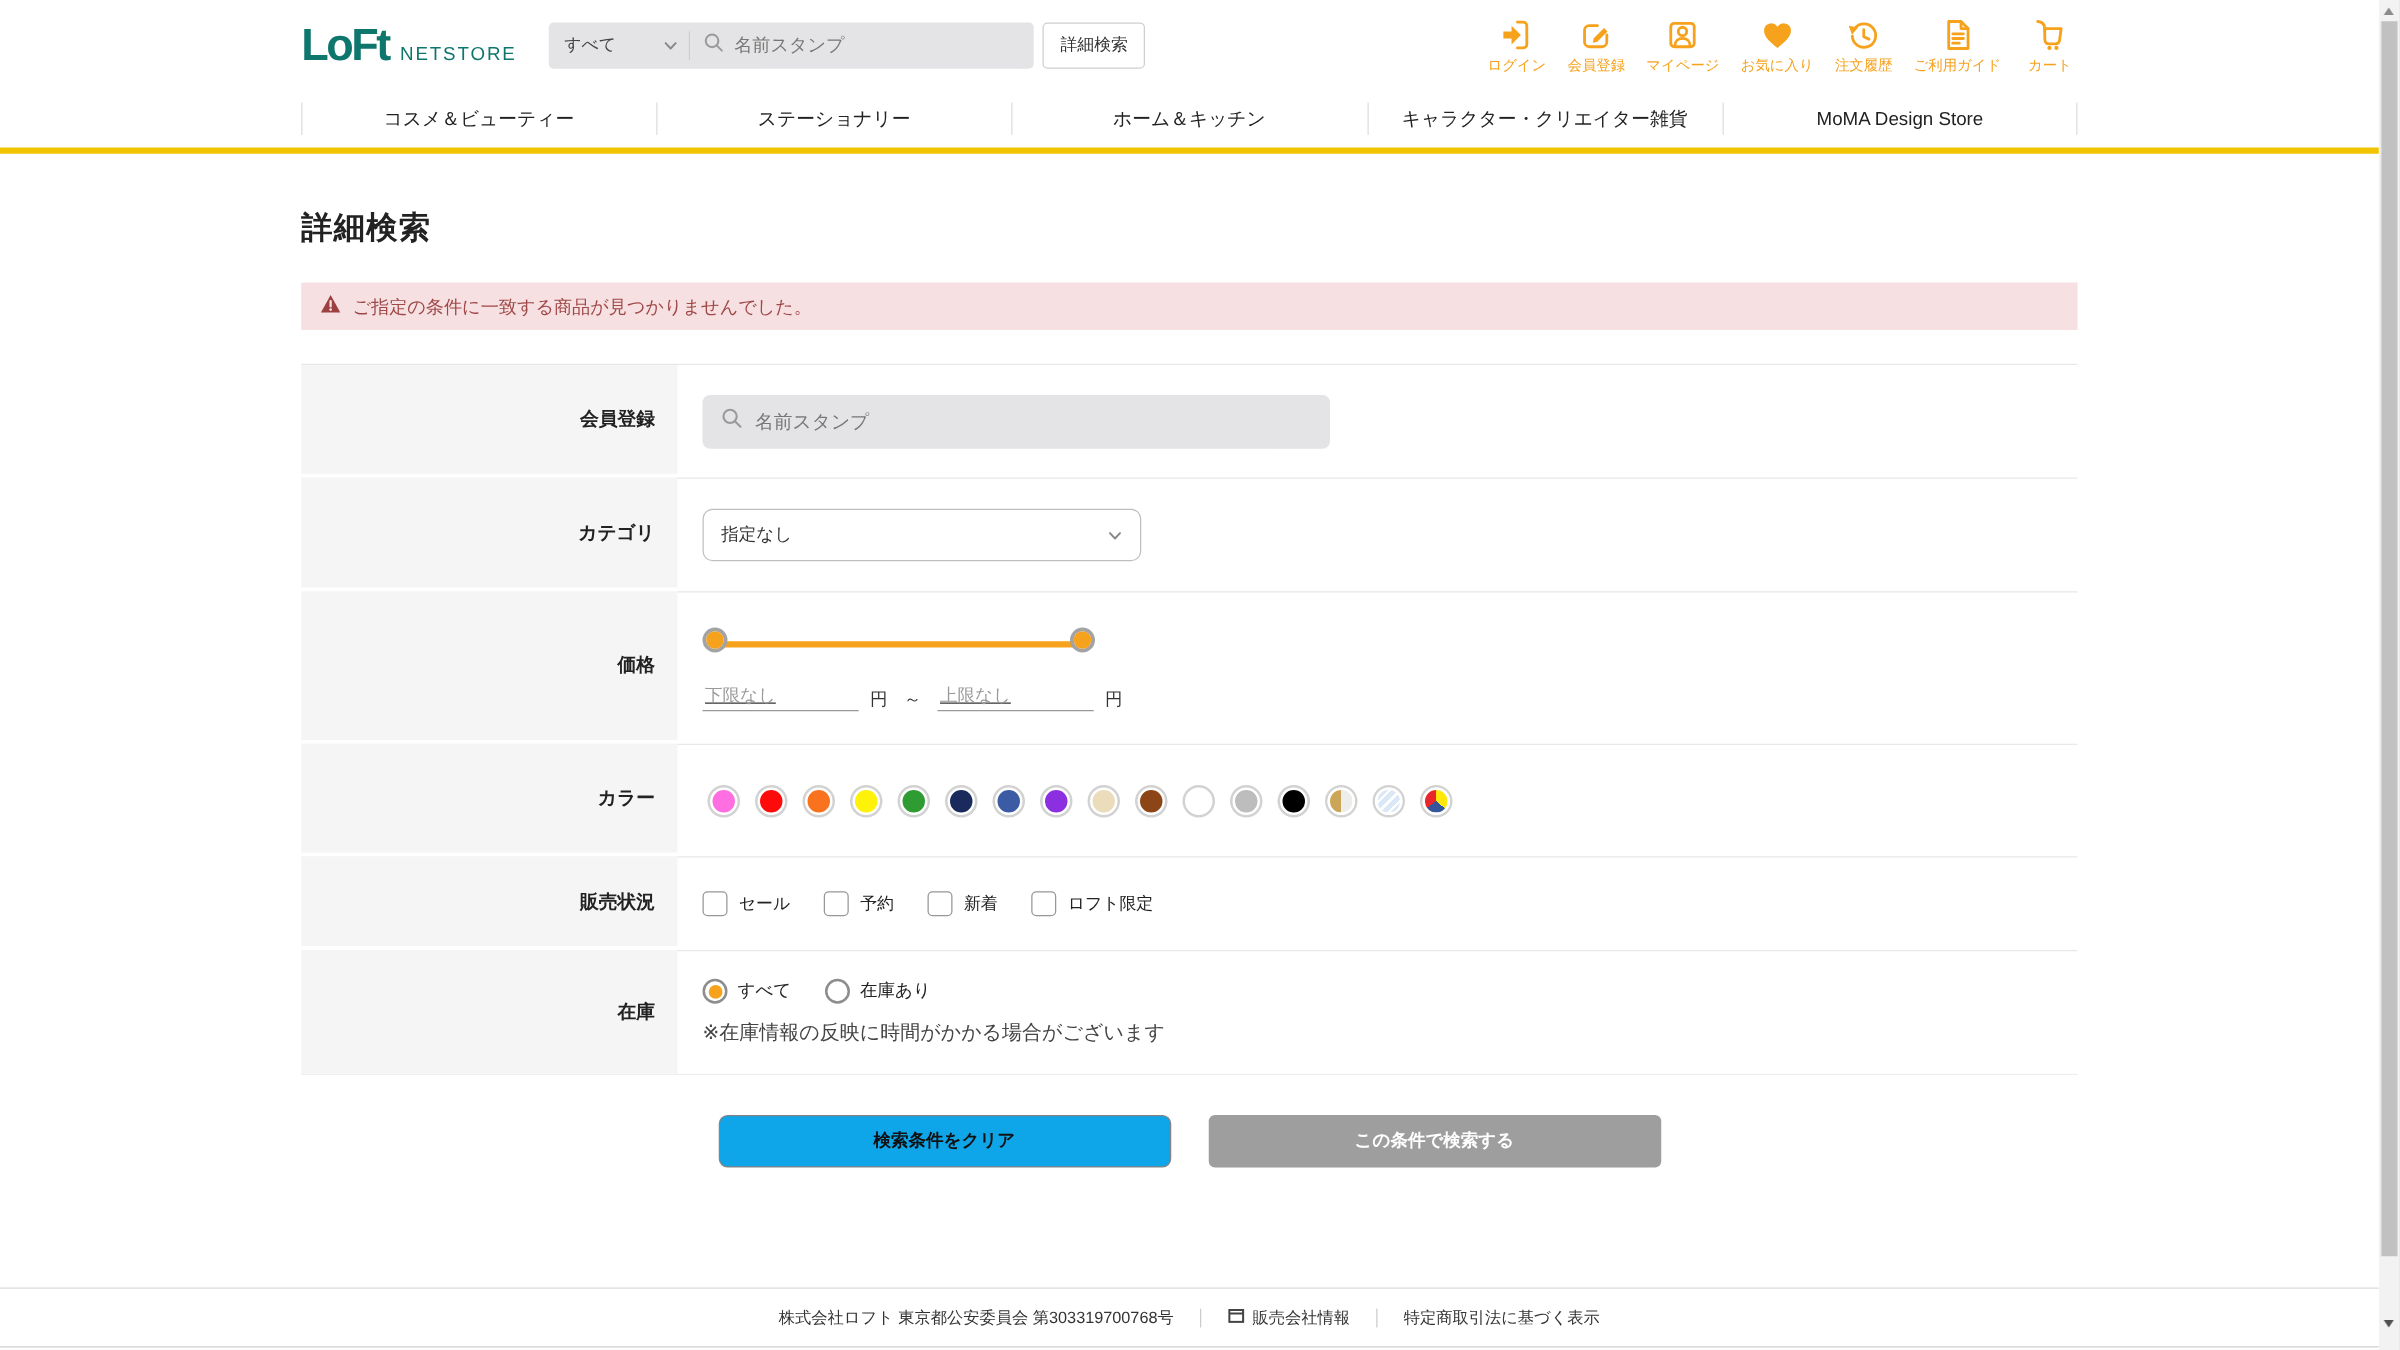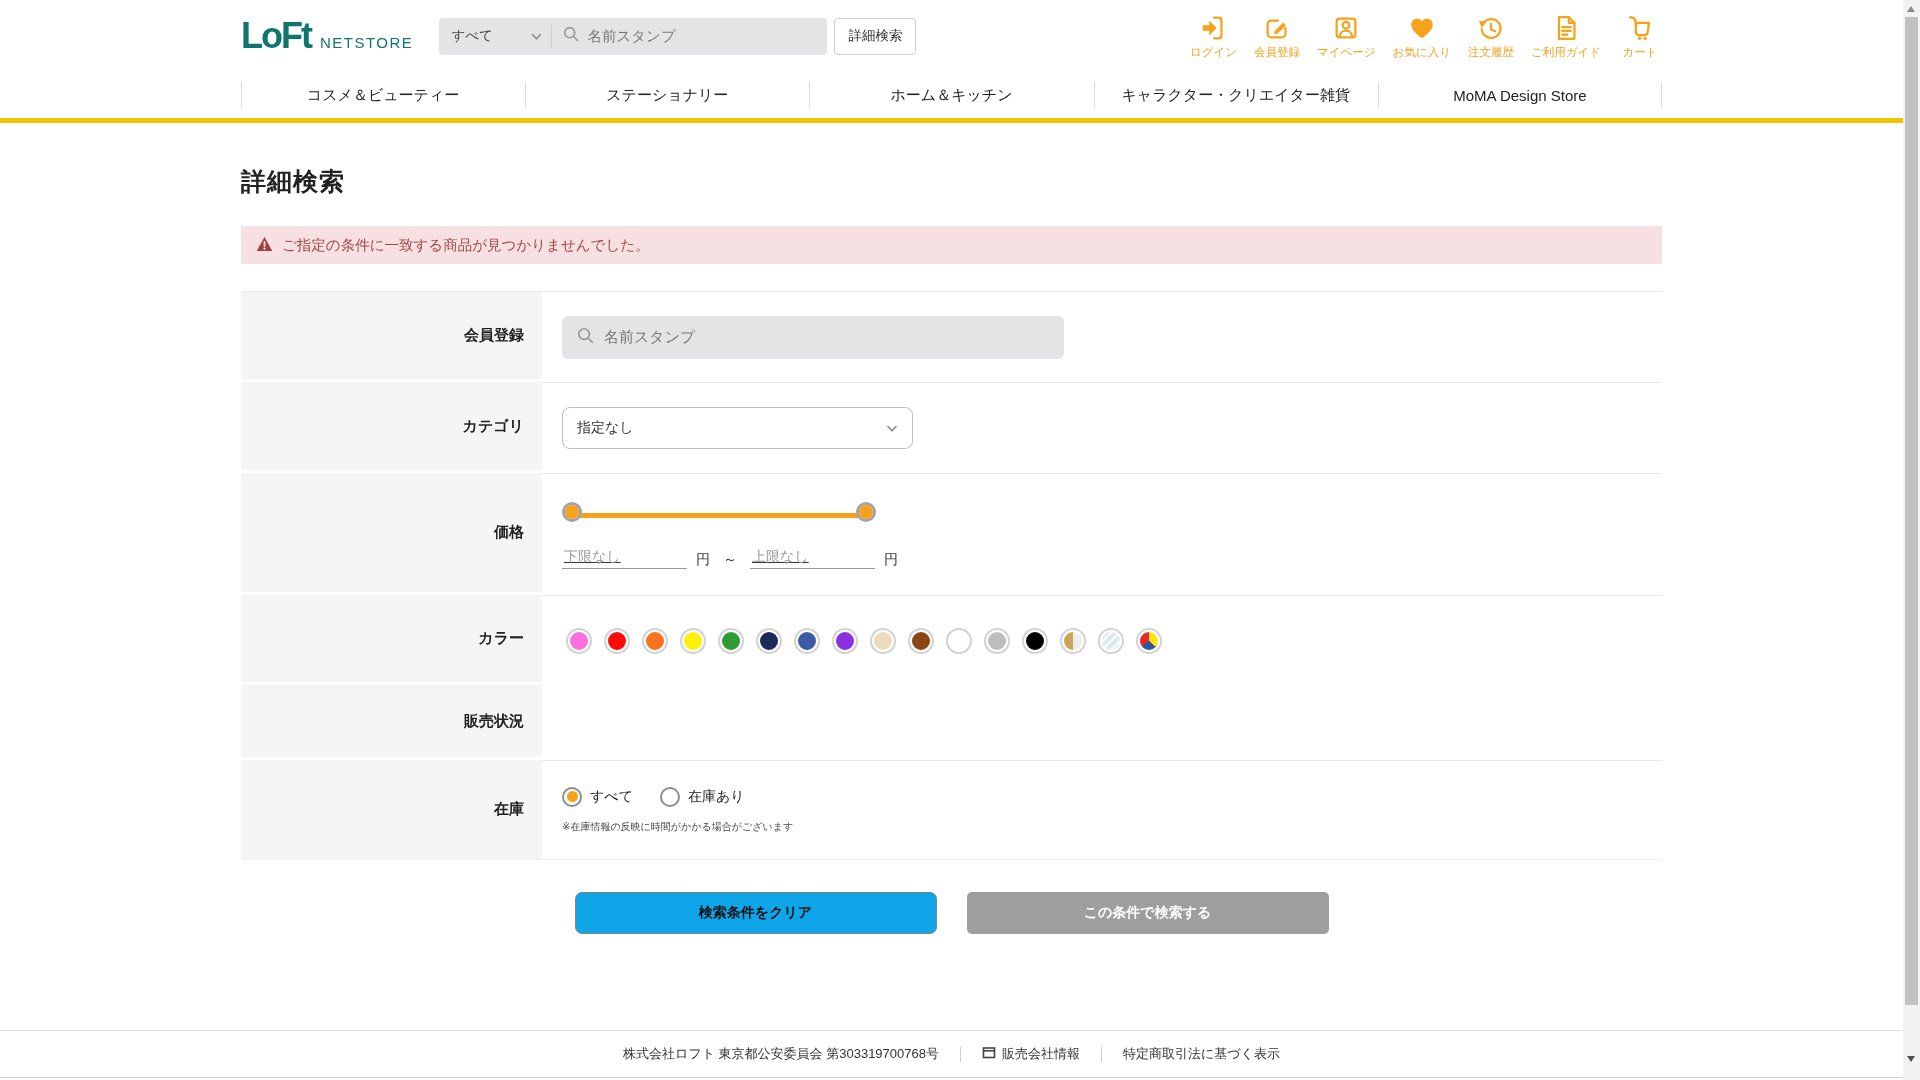--- a/index.html
+++ b/index.html
@@ -65,21 +65,21 @@
 
   .check-group { display:flex; gap:27px; }
   .cb { display:flex; align-items:center; gap:9px; cursor:pointer; font-size:13.5px; color:#222; }
   .cb-box { width:20px; height:20px; border:1px solid #979797; border-radius:4px; background:#fff; }
 
   .radio-group { display:flex; gap:27px; }
   .rb { display:flex; align-items:center; gap:8px; cursor:pointer; font-size:14px; color:#222; }
   .rb-circle { width:20px; height:20px; border:2px solid #8D8D8D; border-radius:50%; background:#fff; display:flex; align-items:center; justify-content:center; }
   .rb-dot { width:11px; height:11px; border-radius:50%; background:#F6A21D; display:none; }
   .rb.selected .rb-dot { display:block; }
-  .stock-note { margin-top:13px; font-size:10px; color:#444; }
+  .stock-note { margin-top:13px; font-size:16px; color:#444; }
 
   .actions { display:flex; justify-content:center; gap:30px; margin-top:32px; }
   .btn-clear { width:362px; height:42px; background:#0ea5e9; border:1px solid #848484; border-radius:7px; font-weight:700; font-size:14px; color:#111; cursor:pointer; font-family:inherit; }
   .btn-search { width:362px; height:42px; background:#9E9E9E; border:none; border-radius:5px; font-weight:700; font-size:14px; color:#fff; cursor:pointer; font-family:inherit; }
 
   
   .footer { margin-top:96px; border-top:1px solid #DCDCDC; border-bottom:1px solid #CFCFCF; }
   .footer-inner { height:46px; display:flex; align-items:center; justify-content:center; gap:21px; font-size:13px; color:#333; }
   .f-divider { width:1px; height:15px; background:#CCC; }
   .f-link { display:flex; align-items:center; gap:6px; cursor:pointer; }
@@ -295,20 +295,40 @@
               <span class="swatch" style="background: rgb(0, 0, 0);"></span>
               <span class="swatch" style="background: linear-gradient(90deg, rgb(203, 166, 89) 50%, rgb(237, 237, 235) 50%);"></span>
               <span class="swatch" style="background: repeating-linear-gradient(135deg, rgb(255, 255, 255) 0px, rgb(255, 255, 255) 2px, rgb(217, 231, 247) 2px, rgb(217, 231, 247) 6px);"></span>
               <span class="swatch" style="background: conic-gradient(rgb(255, 231, 10) 0deg, rgb(255, 231, 10) 130deg, rgb(52, 84, 155) 130deg, rgb(52, 84, 155) 235deg, rgb(232, 38, 43) 235deg, rgb(232, 38, 43) 360deg);"></span>
             </div>
         </div>
       </div>
 
       <div class="frow row-status">
         <div class="flabel">販売状況</div>
+        <div class="fcell">
+          <div class="check-group" id="statusChecks">
+              <label class="cb">
+                <span class="cb-box"></span>
+                 <span>セール</span>
+              </label>
+              <label class="cb">
+                <span class="cb-box"></span>
+                 <span>予約</span>
+              </label>
+              <label class="cb">
+                <span class="cb-box"></span>
+                 <span>新着</span>
+              </label>
+              <label class="cb">
+                <span class="cb-box"></span>
+                 <span>ロフト限定</span>
+              </label>
+            </div>
+        </div>
       </div>
 
       <div class="frow row-stock">
         <div class="flabel">在庫</div>
         <div class="fcell">
           <div class="radio-group" id="stockRadios">
               <label class="rb selected">
                 <span class="rb-circle">
                   <span class="rb-dot"></span>
                 </span>

